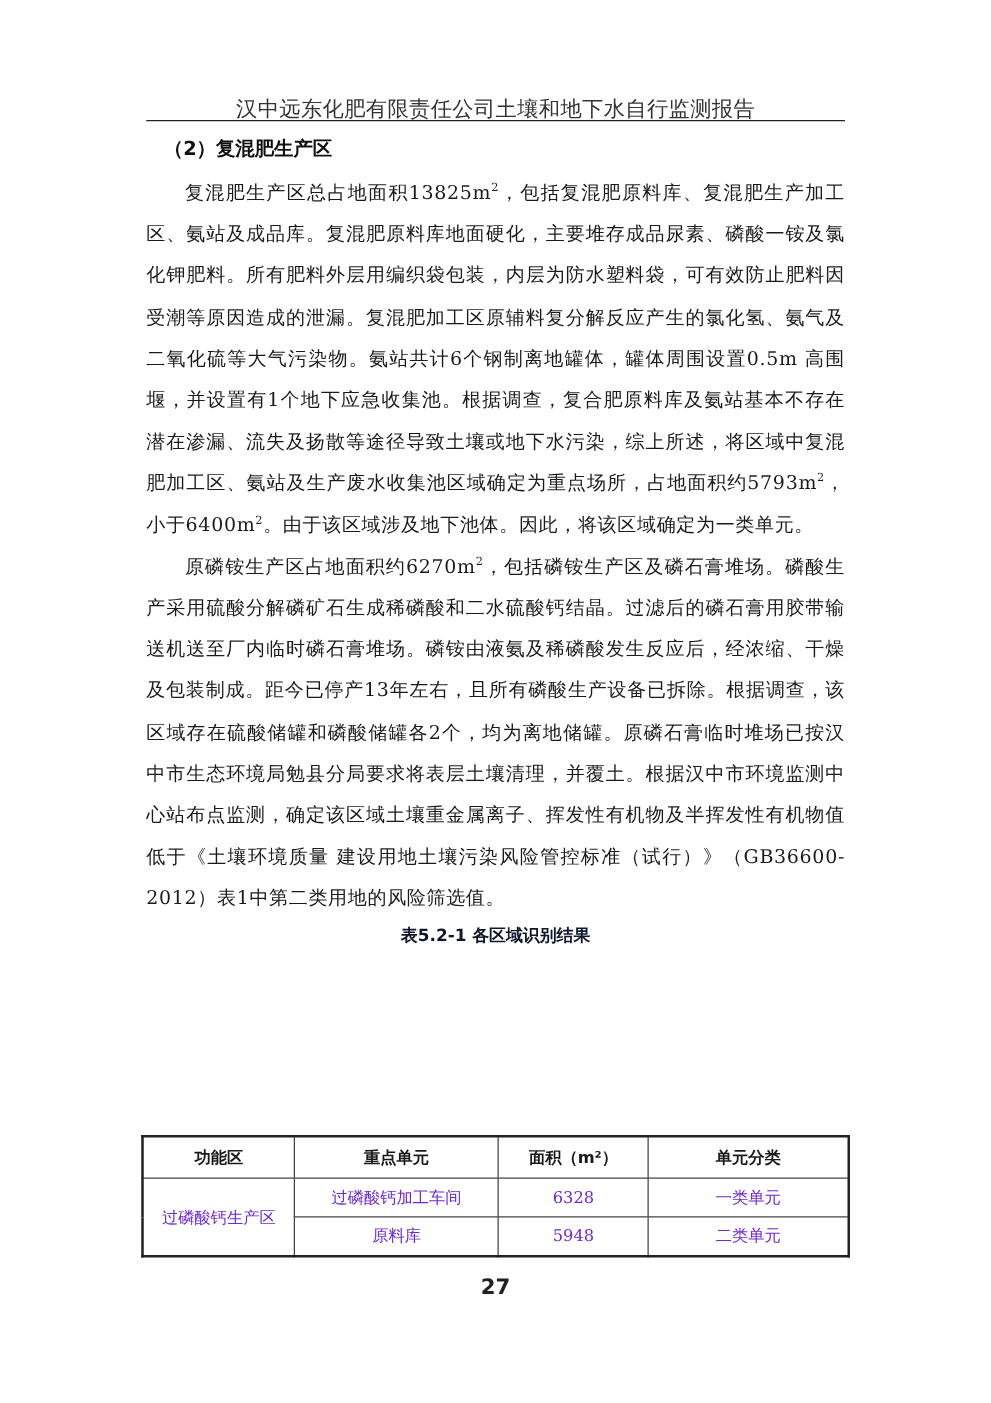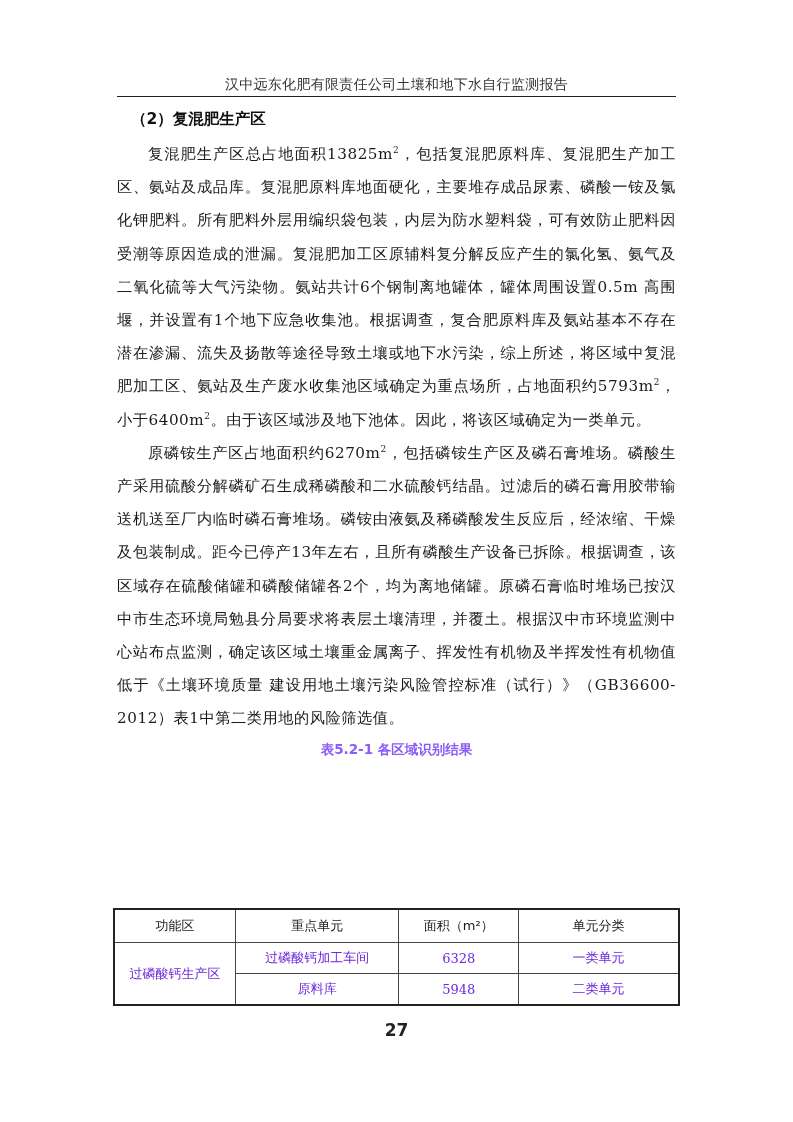--- a/index.html
+++ b/index.html
@@ -14,21 +14,21 @@
       overflow: hidden;
       font-family: "DejaVu Serif", "Liberation Serif", serif;
       color: #1a1a1a;
     }
     .page-header {
       position: absolute;
       left: 117px;
       top: 76px;
       width: 559px;
       text-align: center;
-      font-size: 14px;
+      font-size: 17px;
       color: #333;
       letter-spacing: 0.3px;
     }
     .header-rule {
       position: absolute;
       left: 117px;
       top: 96px;
       width: 559px;
       height: 0;
       border-top: 1.6px solid #222;
@@ -58,41 +58,41 @@
       letter-spacing: 0.55px;
     }
     sup { font-size: 9px; line-height: 0; }
     .caption {
       text-align: center;
       font-family: "DejaVu Sans", "Liberation Sans", sans-serif;
       font-weight: bold;
       font-size: 13.5px;
       line-height: 22px;
       margin-top: 2px;
-      color: #8b5cf6;
+      color: #0f172a;
     }
     table.result-table {
       position: absolute;
       left: 113px;
       top: 908px;
       width: 567px;
       border-collapse: collapse;
       border: 2px solid #222;
       font-size: 13px;
     }
     table.result-table th, table.result-table td {
       border: 1px solid #444;
       text-align: center;
       vertical-align: middle;
       height: 30px;
       padding: 0;
     }
     table.result-table th {
       font-family: "DejaVu Sans", "Liberation Sans", sans-serif;
-      font-weight: normal;
+      font-weight: bold;
       height: 32px;
     }
     table.result-table td {
       color: #6d28d9;
     }
     .page-number {
       position: absolute;
       left: 0;
       width: 793px;
       top: 1020px;

